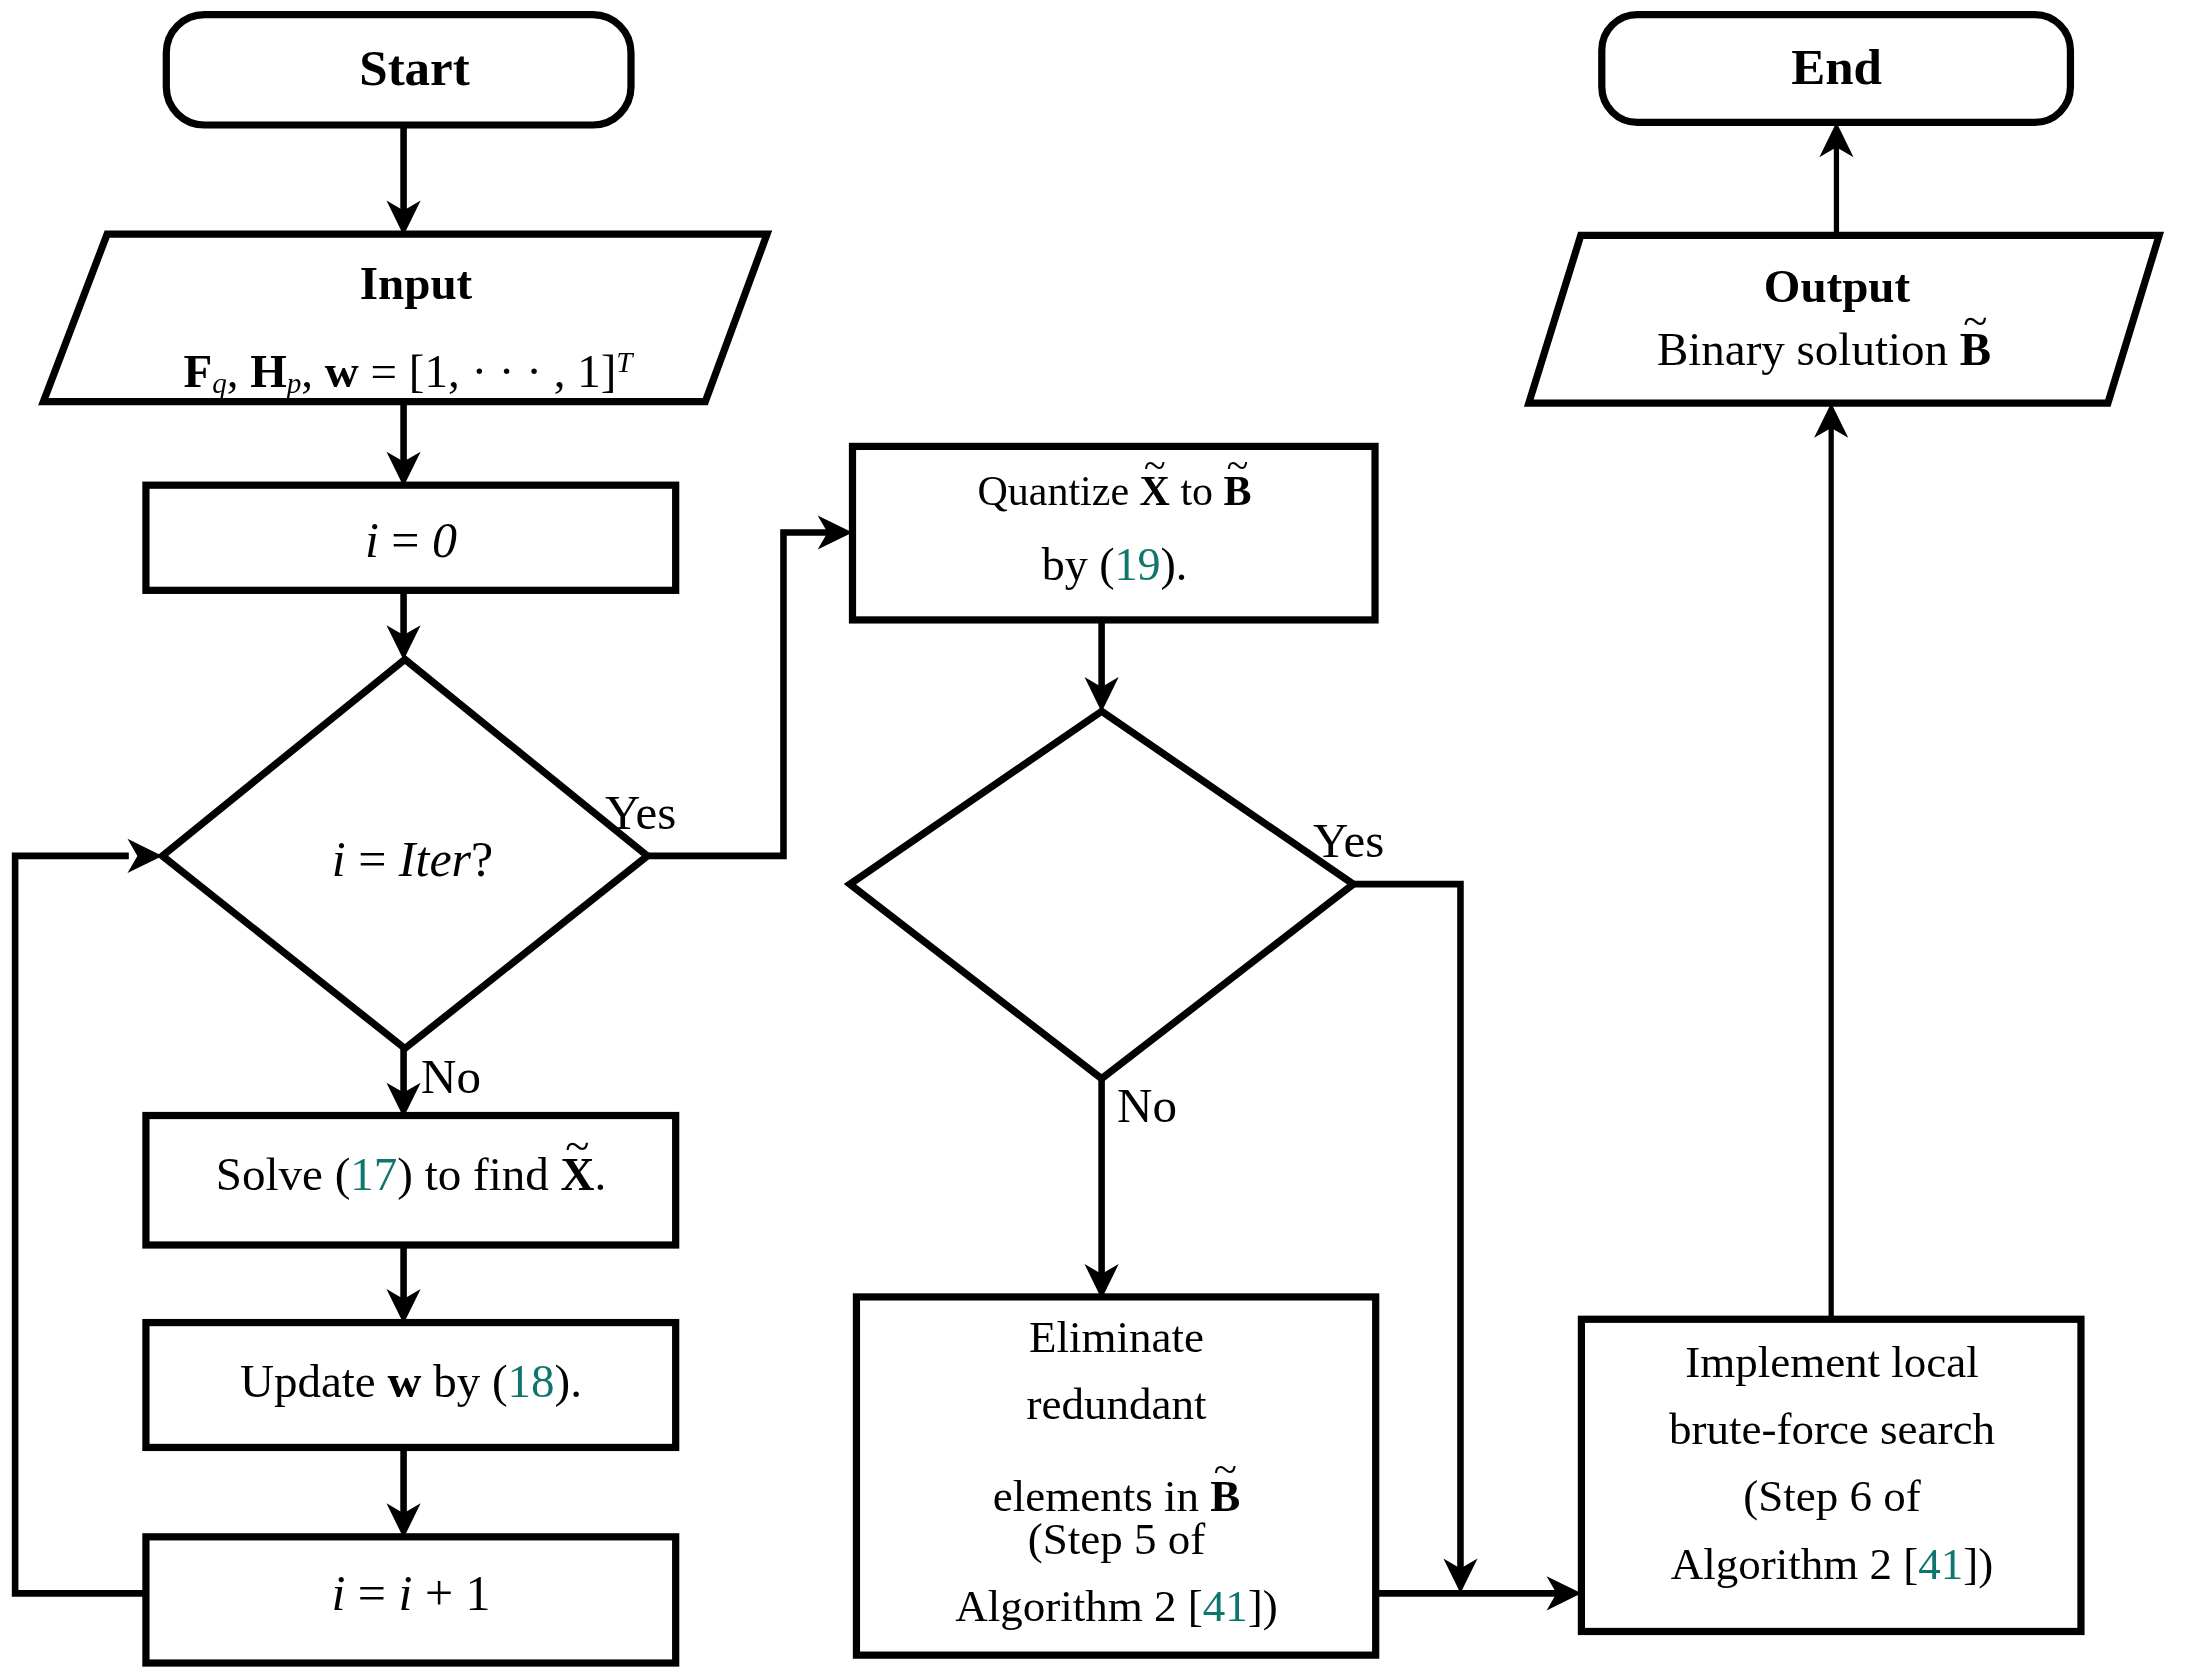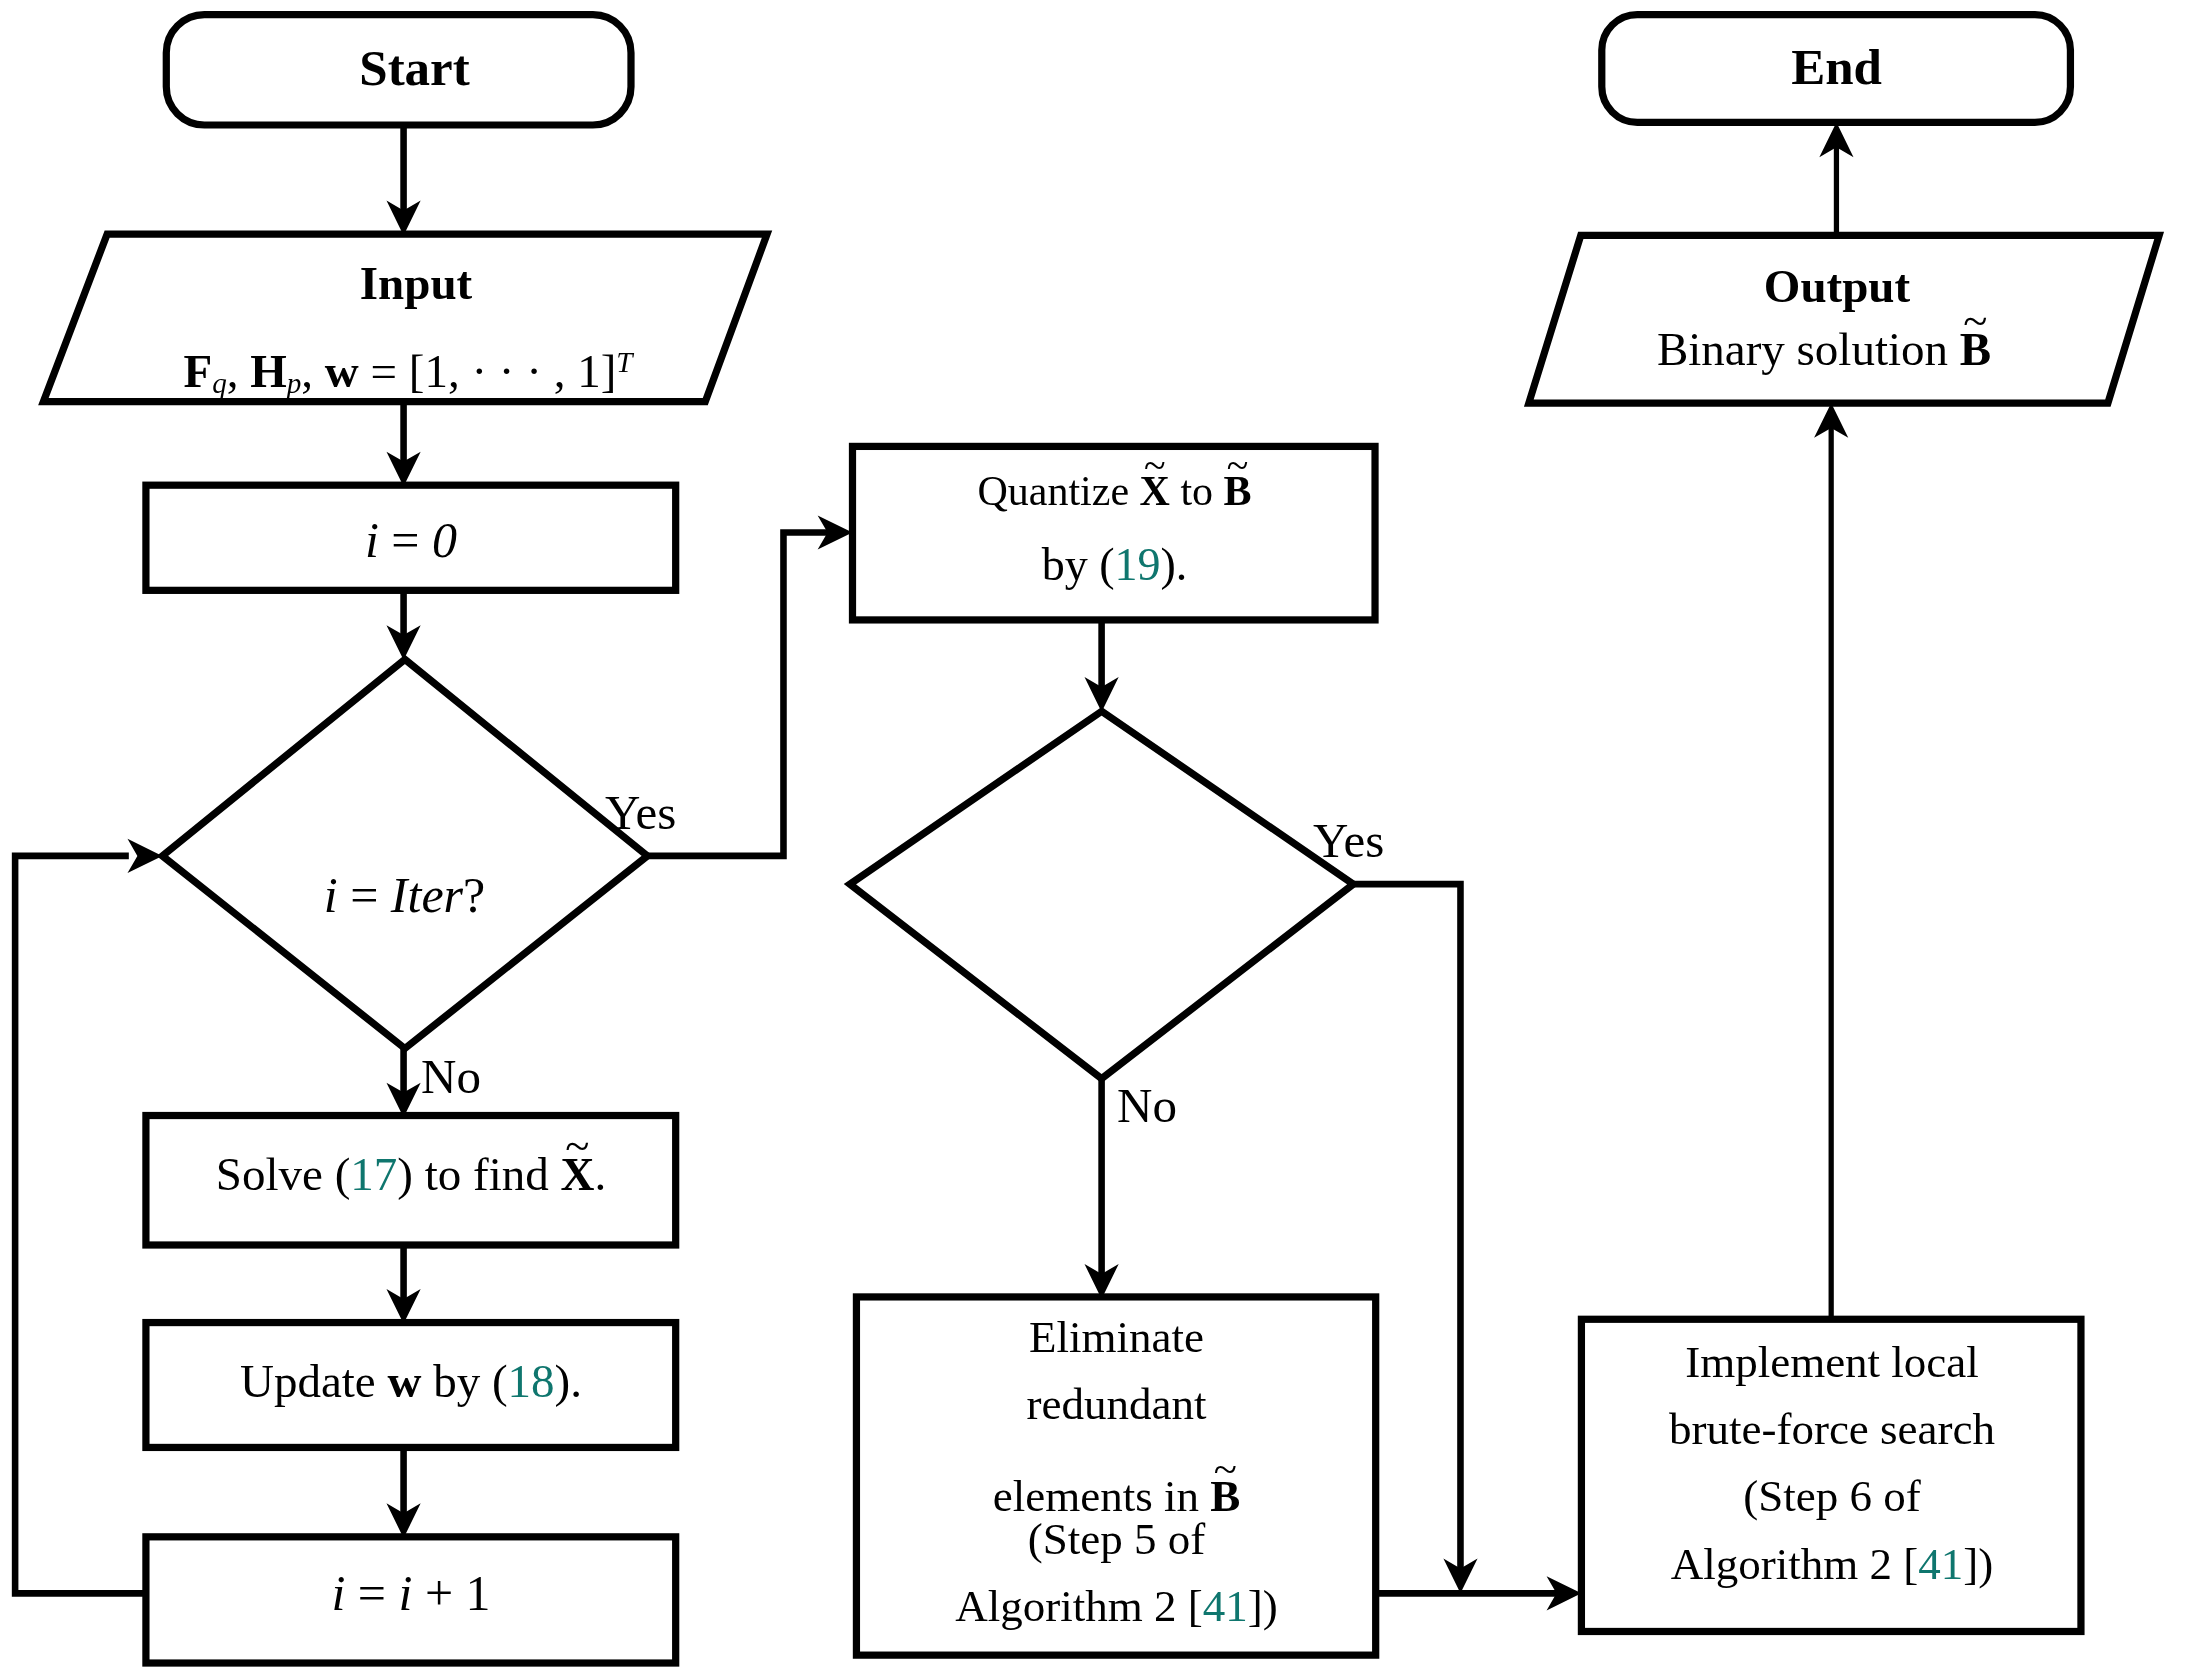--- a/index.html
+++ b/index.html
@@ -171,21 +171,21 @@
     <span>Input</span>
   </div>
   <div class="label" style="left:99px; top:324px; width:618px; font-size:47px;margin-top:20px;">
     <span class="mathbf">F</span><span class="sub">q</span><span>, </span><span class="mathbf">H</span><span class="sub">p</span><span>, </span><span class="mathbf">w</span><span> = [1, · · · , 1]</span><span class="sup">T</span>
   </div>
 
   <div class="label" style="left:146px; top:511px; width:530px; font-size:50px;">
     <span class="mathit">i</span><span> = </span><span class="mathit">0</span>
   </div>
 
-  <div class="label" style="left:162px; top:830px; width:485px; font-size:50px;margin-top:36px;">
+  <div class="label" style="left:170px; top:830px; width:485px; font-size:50px;">
     <span class="mathit">i</span><span> = </span><span class="mathit">Iter</span><span>?</span>
   </div>
   <div class="yesno" style="left:605px; top:784px;">
     <span>Yes</span>
   </div>
   <div class="yesno" style="left:421px; top:1048px;">
     <span>No</span>
   </div>
 
   <div class="label" style="left:146px; top:1147px; width:530px; font-size:47px;">

